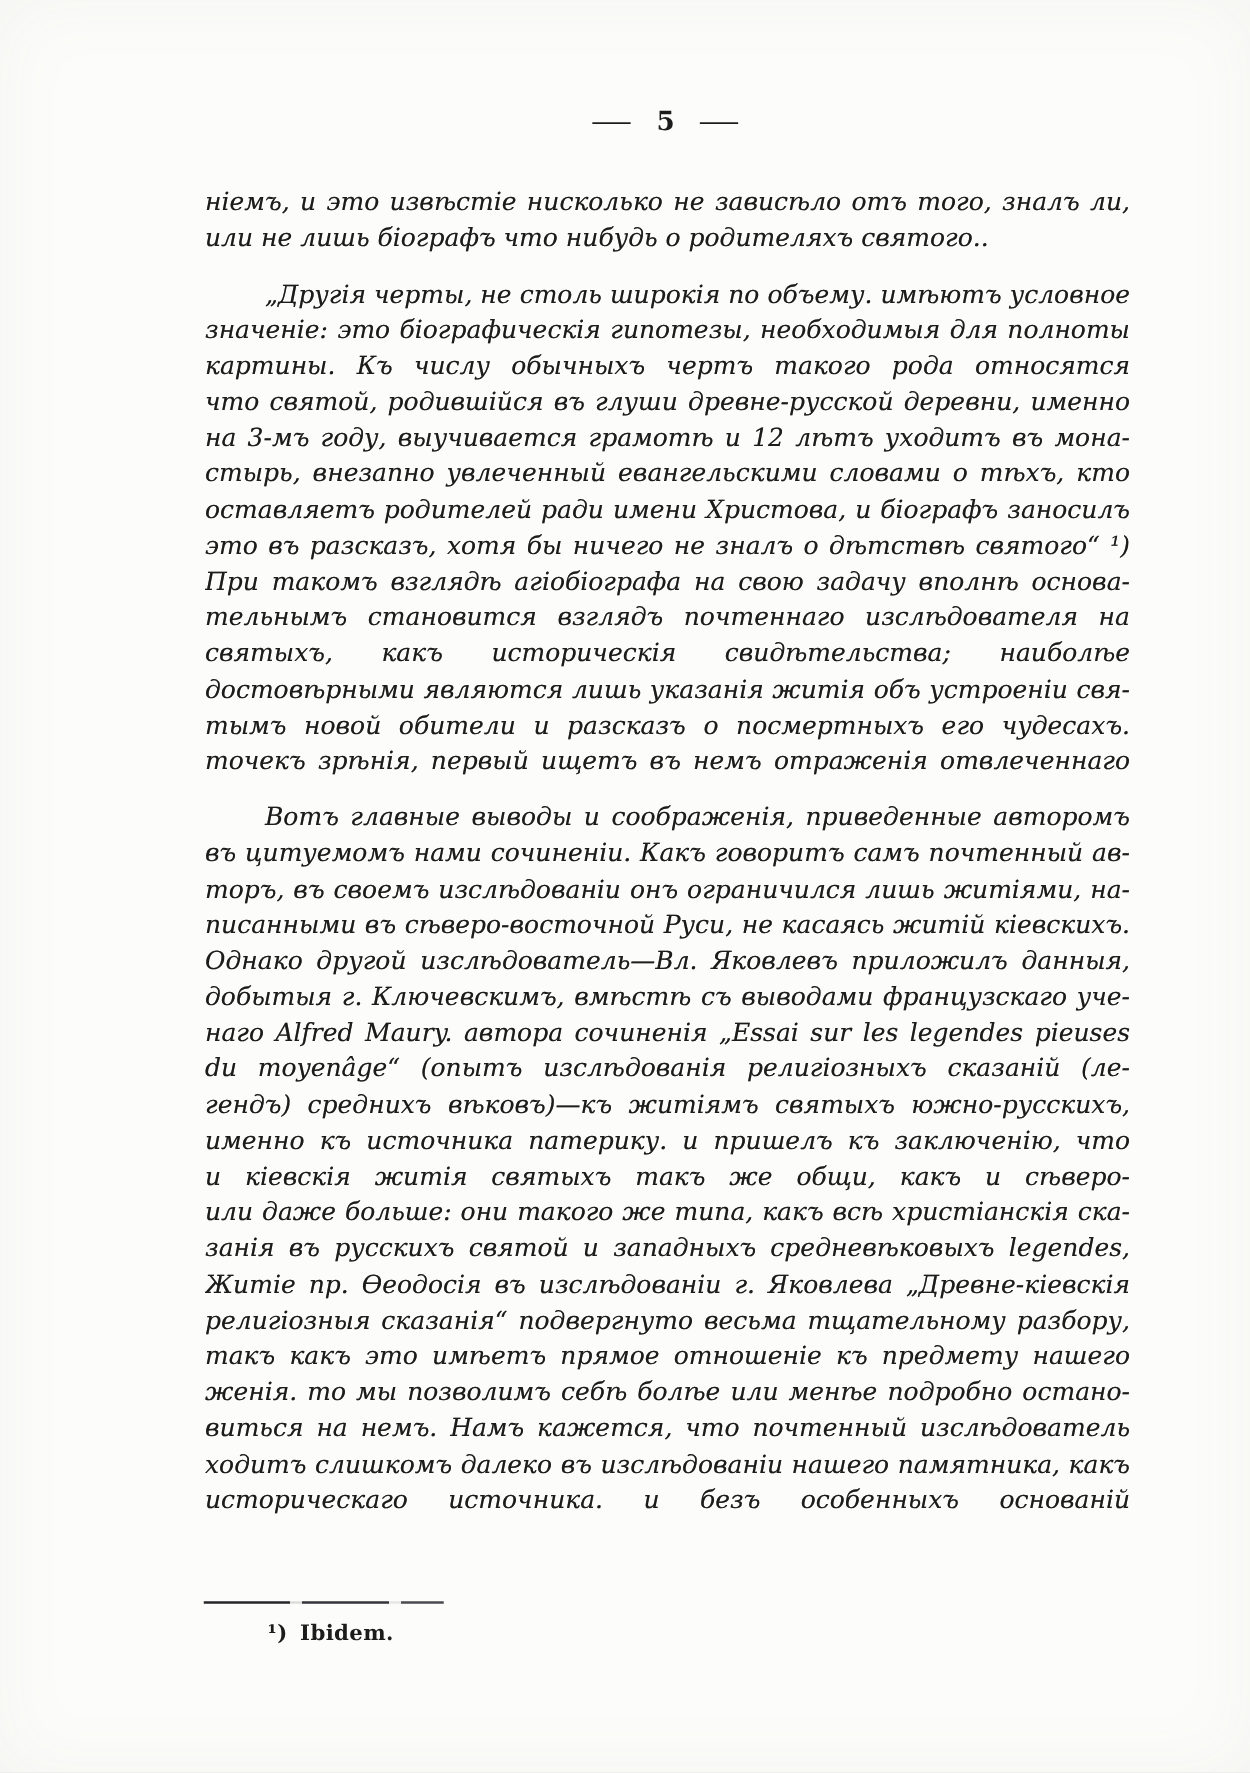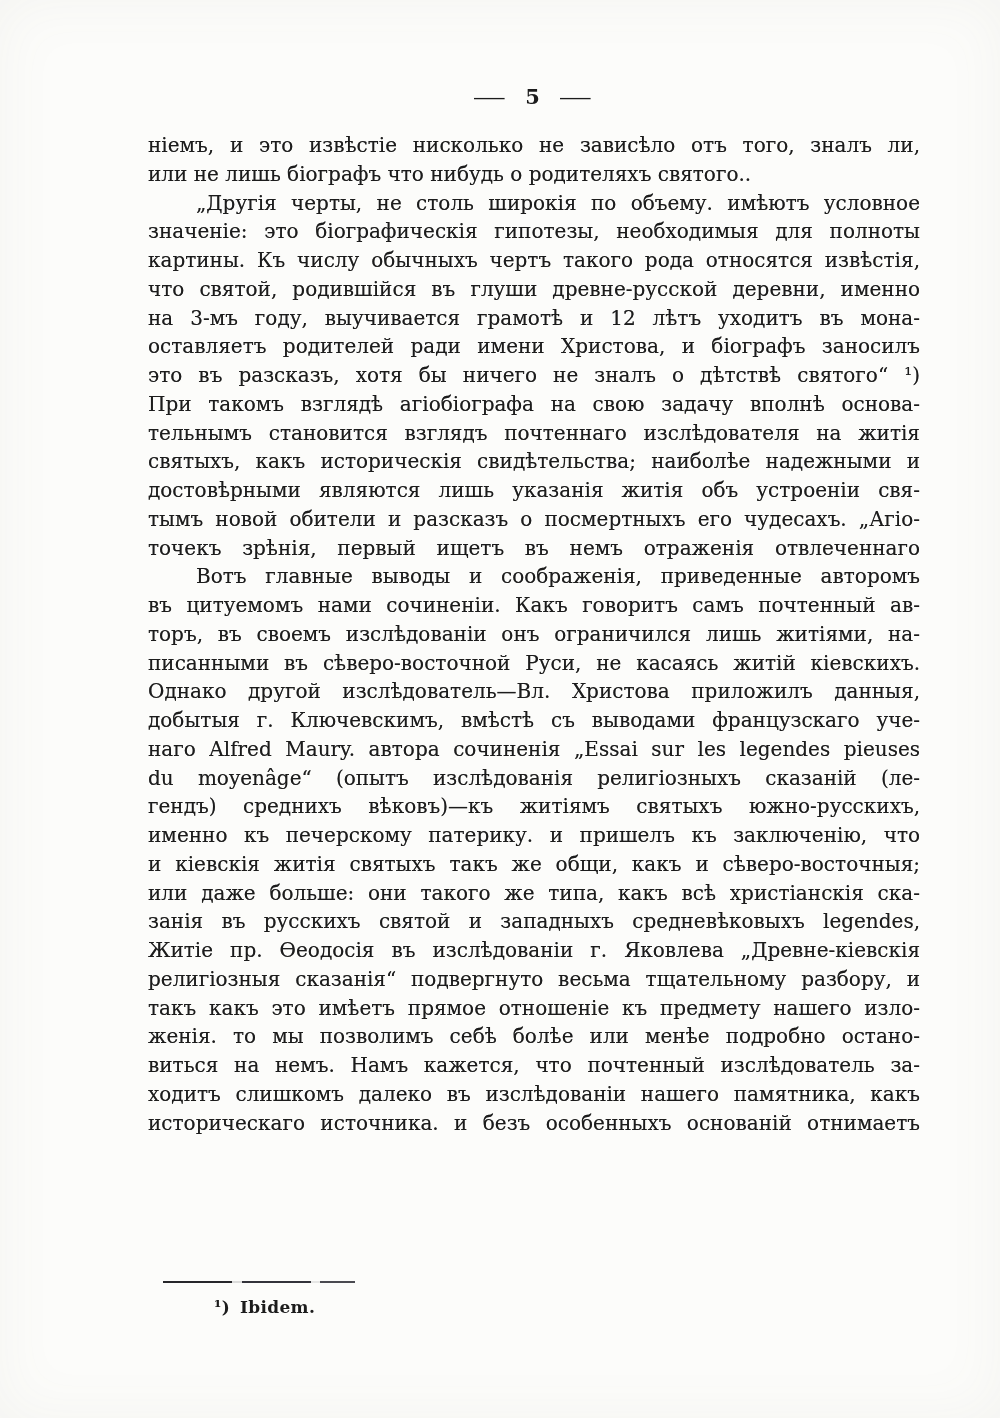--- a/index.html
+++ b/index.html
@@ -36,21 +36,21 @@
     font-weight: 400;
   }
   .body-text {
     position: absolute;
     top: 131px;
     left: 148px;
     width: 772px;
     font-size: 20px;
     text-shadow: 0 0 0.45px rgba(20,20,20,0.55);
   }
-  .paragraph { margin: 0; }
+  .paragraph { margin: 16px; font-style: italic; }
   .line {
     height: 28.75px;
     line-height: 28.75px;
     text-align: justify;
     text-align-last: justify;
     white-space: normal;
     overflow: hidden;
   }
   .line.para-end { text-align-last: left; }
   .line.indent { text-indent: 48px; }
@@ -90,40 +90,41 @@
       <div class="paragraph">
         <div class="line">ніемъ, и это извѣстіе нисколько не зависѣло отъ того, зналъ ли,</div>
         <div class="line para-end">или не лишь біографъ что нибудь о родителяхъ святого..</div>
       </div>
       <div class="paragraph">
         <div class="line indent">„Другія черты, не столь широкія по объему. имѣютъ условное</div>
         <div class="line">значеніе: это біографическія гипотезы, необходимыя для полноты</div>
         <div class="line">картины. Къ числу обычныхъ чертъ такого рода относятся извѣстія,</div>
         <div class="line">что святой, родившійся въ глуши древне-русской деревни, именно</div>
         <div class="line">на 3-мъ году, выучивается грамотѣ и 12 лѣтъ уходитъ въ мона-</div>
+        <div class="line">стырь, внезапно увлеченный евангельскими словами о тѣхъ, кто</div>
         <div class="line">оставляетъ родителей ради имени Христова, и біографъ заносилъ</div>
         <div class="line">это въ разсказъ, хотя бы ничего не зналъ о дѣтствѣ святого“ ¹)</div>
         <div class="line">При такомъ взглядѣ агіобіографа на свою задачу вполнѣ основа-</div>
         <div class="line">тельнымъ становится взглядъ почтеннаго изслѣдователя на житія</div>
         <div class="line">святыхъ, какъ историческія свидѣтельства; наиболѣе надежными и</div>
         <div class="line">достовѣрными являются лишь указанія житія объ устроеніи свя-</div>
         <div class="line">тымъ новой обители и разсказъ о посмертныхъ его чудесахъ. „Агіо-</div>
         <div class="line">точекъ зрѣнія, первый ищетъ въ немъ отраженія отвлеченнаго</div>
       </div>
       <div class="paragraph">
         <div class="line indent">Вотъ главные выводы и соображенія, приведенные авторомъ</div>
         <div class="line">въ цитуемомъ нами сочиненіи. Какъ говоритъ самъ почтенный ав-</div>
         <div class="line">торъ, въ своемъ изслѣдованіи онъ ограничился лишь житіями, на-</div>
         <div class="line">писанными въ сѣверо-восточной Руси, не касаясь житій кіевскихъ.</div>
-        <div class="line">Однако другой изслѣдователь—Вл. Христова приложилъ данныя,</div>
+        <div class="line">Однако другой изслѣдователь—Вл. Яковлевъ приложилъ данныя,</div>
         <div class="line">добытыя г. Ключевскимъ, вмѣстѣ съ выводами французскаго уче-</div>
         <div class="line">наго Alfred Maury. автора сочиненія „Essai sur les legendes pieuses</div>
         <div class="line">du moyenâge“ (опытъ изслѣдованія религіозныхъ сказаній (ле-</div>
         <div class="line">гендъ) среднихъ вѣковъ)—къ житіямъ святыхъ южно-русскихъ,</div>
-        <div class="line">именно къ печерскому патерику. и пришелъ къ заключенію, что</div>
+        <div class="line">именно къ источника патерику. и пришелъ къ заключенію, что</div>
         <div class="line">и кіевскія житія святыхъ такъ же общи, какъ и сѣверо-восточныя;</div>
         <div class="line">или даже больше: они такого же типа, какъ всѣ христіанскія ска-</div>
         <div class="line">занія въ русскихъ святой и западныхъ средневѣковыхъ legendes,</div>
         <div class="line">Житіе пр. Ѳеодосія въ изслѣдованіи г. Яковлева „Древне-кіевскія</div>
         <div class="line">религіозныя сказанія“ подвергнуто весьма тщательному разбору, и</div>
         <div class="line">такъ какъ это имѣетъ прямое отношеніе къ предмету нашего изло-</div>
         <div class="line">женія. то мы позволимъ себѣ болѣе или менѣе подробно остано-</div>
         <div class="line">виться на немъ. Намъ кажется, что почтенный изслѣдователь за-</div>
         <div class="line">ходитъ слишкомъ далеко въ изслѣдованіи нашего памятника, какъ</div>
         <div class="line">историческаго источника. и безъ особенныхъ основаній отнимаетъ</div>

